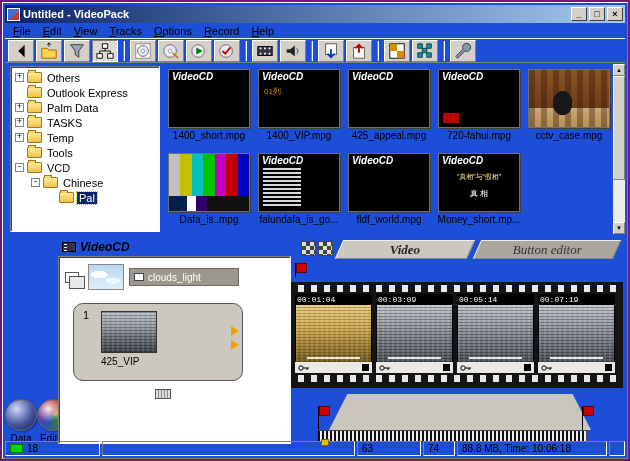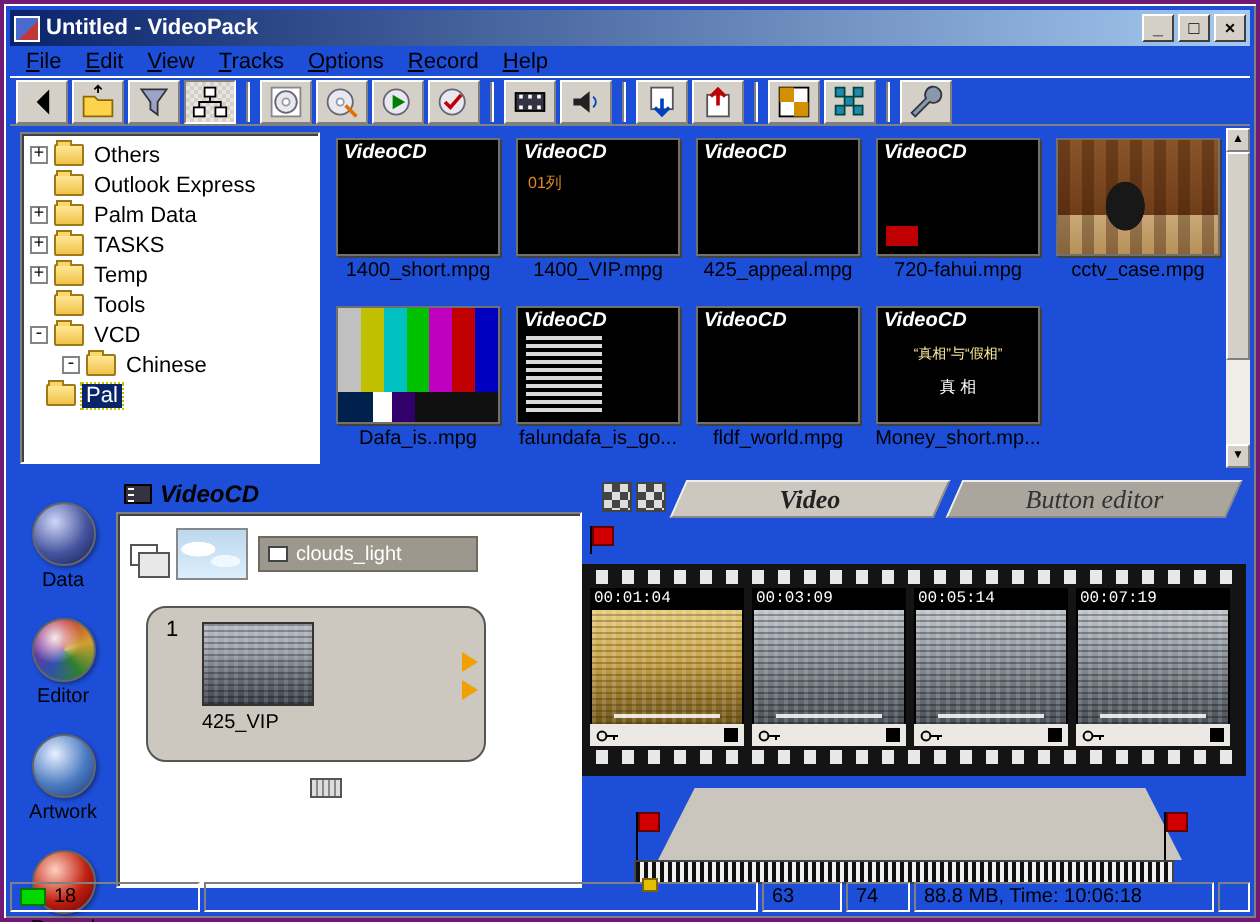--- a/index.html
+++ b/index.html
@@ -75,21 +75,21 @@
   .money-l2{position:absolute;left:0;top:34px;width:100%;text-align:center;color:#fff;font-size:8px}
 
   
   .vscroll{position:absolute;right:3px;top:62px;width:12px;height:170px;background:#efede8;display:flex;flex-direction:column}
   .sbtn{width:12px;height:12px;background:#d4d0c8;border:1px solid;border-color:#fff #808080 #808080 #fff;
     font-size:6px;text-align:center;line-height:10px;flex:none;color:#000}
   .strack{flex:1;position:relative}
   .sthumb{position:absolute;left:0;top:0;width:12px;height:104px;background:#d4d0c8;border:1px solid;border-color:#fff #808080 #808080 #fff}
 
   
-  .sidebar{position:absolute;left:3px;top:236px;width:53px;height:206px;display:flex;flex-direction:column;align-items:center}
+  .sidebar{position:absolute;left:3px;top:236px;width:53px;height:206px;display:flex;flex-direction:row;align-items:flex-end}
   .sbt{display:flex;flex-direction:column;align-items:center;margin-top:13px;width:100%}
   .orb{width:32px;height:32px;border-radius:50%;border:1px solid #666;box-shadow:1px 1px 2px rgba(0,0,0,.4)}
   .orb-data{background:radial-gradient(circle at 35% 30%,#d0d8f8,#46549e 55%,#121c50)}
   .orb-editor{background:radial-gradient(circle at 35% 30%,rgba(255,255,255,.9),rgba(255,255,255,0) 45%),
     conic-gradient(#c03030,#d0a030,#308030,#3050b0,#803090,#c03030)}
   .orb-artwork{background:radial-gradient(circle at 35% 30%,#e8f0ff,#4a7ac0 55%,#183a7a)}
   .orb-record{background:radial-gradient(circle at 35% 30%,#ffd0c0,#c02010 55%,#600000)}
   .sbl{font-size:10px;margin-top:2px}
 
   
@@ -162,21 +162,21 @@
   .trap{position:absolute;left:38px;top:156px;width:262px;height:36px;background:#cac6be;
     clip-path:polygon(7% 0,93% 0,100% 100%,0 100%)}
   .ruler{position:absolute;left:26px;top:192px;width:270px;height:12px;border:1px solid #444;
     background:repeating-linear-gradient(90deg,#101010 0 2px,#f0f0f0 2px 4px)}
   .ymark{position:absolute;left:30px;top:201px;width:8px;height:7px;background:#e0c000;border:1px solid #806000;z-index:2}
 
   
   .status{position:absolute;left:3px;right:3px;bottom:3px;height:15px;display:flex;gap:2px}
   .scell{border:1px solid;border-color:#808080 #fff #fff #808080;display:flex;align-items:center;
     gap:4px;padding:0 4px;font-size:10px;white-space:nowrap;overflow:hidden}
-  .c1{width:95px}.c2{flex:1}.c3{width:40px}.c4{width:32px}.c5{width:150px}.c6{width:16px;padding:0}
+  .c1{width:95px}.c2{flex:1}.c3{width:64px}.c4{width:32px}.c5{width:150px}.c6{width:16px;padding:0}
   .led{width:13px;height:9px;background:#00d800;border:1px solid #007800;flex:none}
 </style>
 </head>
 <body>
 
 <div class="win">
 
   <div class="titlebar">
     <span class="appicon"></span>
     <span class="title">Untitled - VideoPack</span>
@@ -329,21 +329,21 @@
     <div class="trow" style="padding-left:4px">
         <span class="exp">-</span>
         <span class="fold"></span>
         <span class="tlabel">VCD</span>
       </div>
     <div class="trow" style="padding-left:20px">
         <span class="exp">-</span>
         <span class="fold"></span>
         <span class="tlabel">Chinese</span>
       </div>
-    <div class="trow" style="">
+    <div class="trow" style="padding-left:36px">
         <span class="expspace"></span>
         <span class="fold"></span>
         <span class="tlabel sel">Pal</span>
       </div>
   </div>
 
   <div class="thumbs">
     <div class="cell">
       <div class="shot">
           <span class="wm">VideoCD</span>

